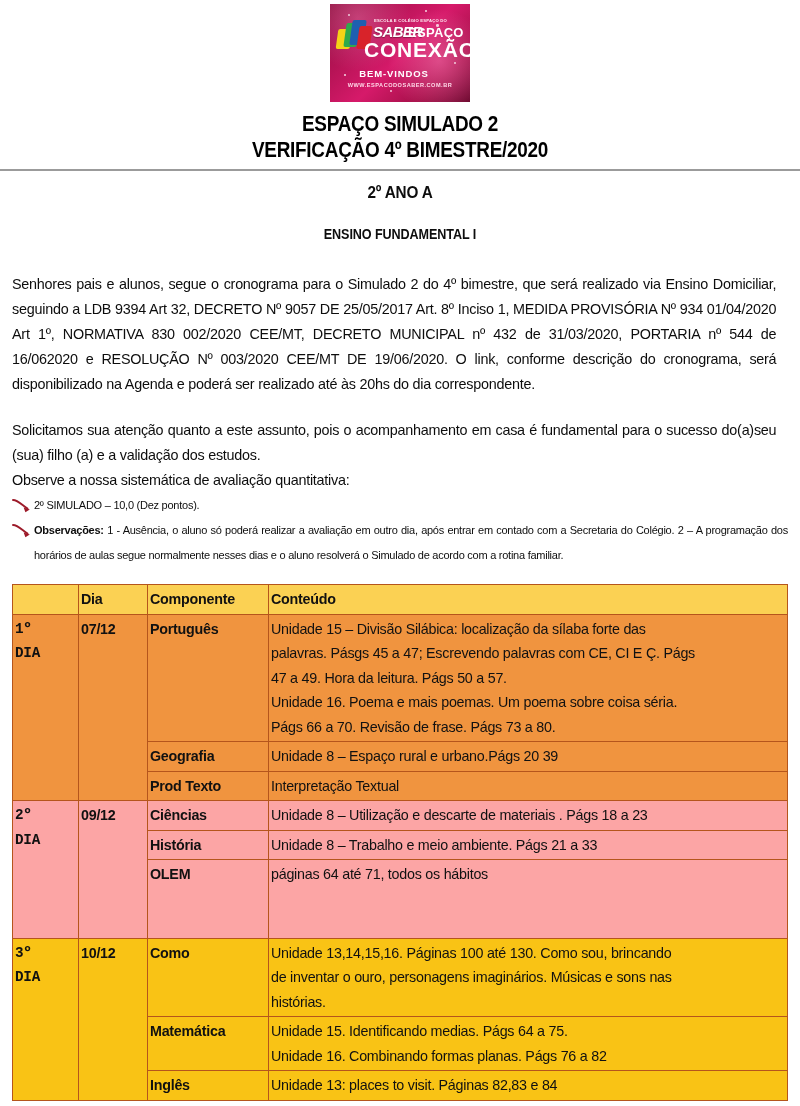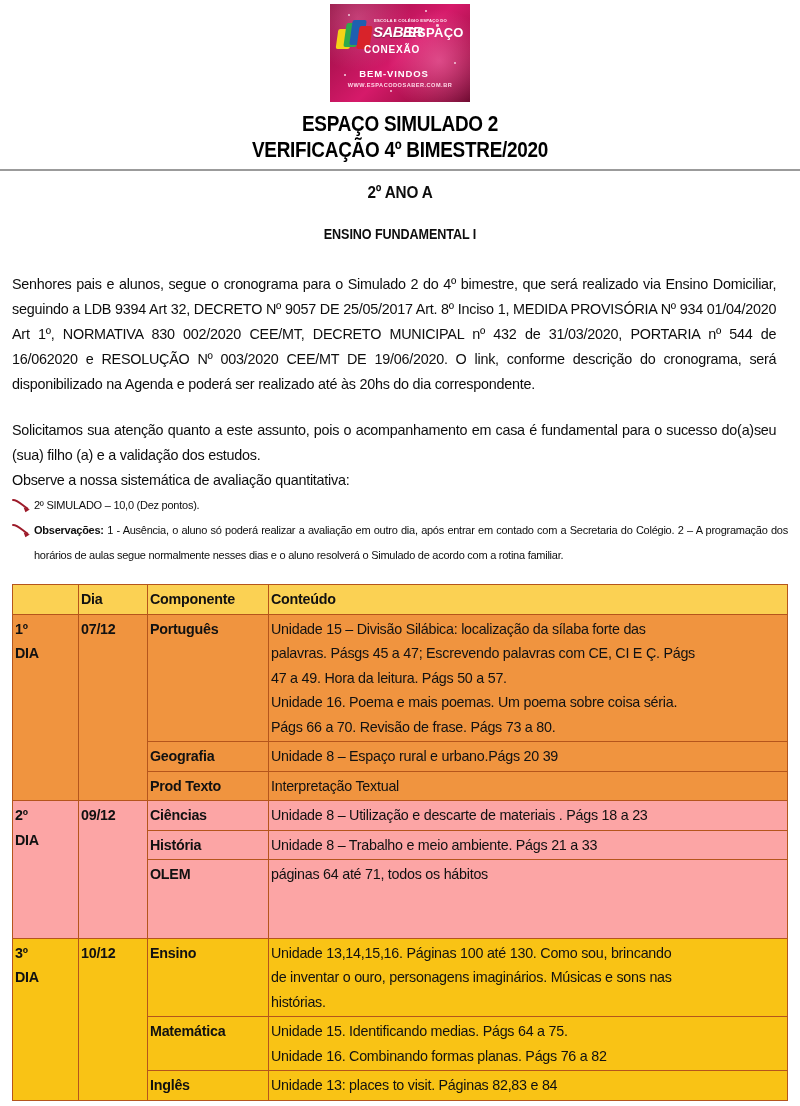--- a/index.html
+++ b/index.html
@@ -80,21 +80,21 @@
     left: 78px; top: 22px;
     font-size: 13px;
     font-weight: bold;
     color: #ffffff;
     letter-spacing: .3px;
     line-height: 13px;
   }
   .logo-conexao {
     position: absolute;
     left: 34px; top: 38px;
-    font-size: 10px;
+    font-size: 21px;
     font-weight: bold;
     color: #ffffff;
     letter-spacing: .8px;
     line-height: 16px;
     white-space: nowrap;
   }
   .logo-bem {
     position: absolute;
     left: 0; right: 12px; top: 64px;
     text-align: center;
@@ -220,20 +220,21 @@
     line-height: 25px;
     padding: 1px 6px;
   }
 
   .day-cell {
     font-weight: bold;
     text-align: center;
     vertical-align: middle;
     font-size: 15px;
     line-height: 22px;
+    font-family: Liberation Mono, monospace;
   }
   .date-cell {
     font-weight: bold;
     text-align: center;
     vertical-align: middle;
     font-size: 15px;
   }
   .comp-cell {
     font-weight: bold;
     font-size: 14.8px;
@@ -376,21 +377,21 @@
             <p>&nbsp;</p>
             <p>&nbsp;</p>
           </td>
         </tr>
         <tr class="gold">
           <td class="day-cell gold" rowspan="3">
             <div>3º</div>
             <div>DIA</div>
           </td>
           <td class="date-cell gold" rowspan="3">10/12</td>
-          <td class="comp-cell gold">Ensino</td>
+          <td class="comp-cell gold">Como</td>
           <td class="cell-lines gold">
             <p>Unidade 13,14,15,16. Páginas 100 até 130. Como sou, brincando</p>
             <p>de inventar o ouro, personagens imaginários. Músicas e sons nas</p>
             <p>histórias.</p>
           </td>
         </tr>
         <tr class="gold">
           <td class="comp-cell gold">Matemática</td>
           <td class="cell-lines gold">
             <p>Unidade 15. Identificando medias. Págs 64 a 75.</p>

